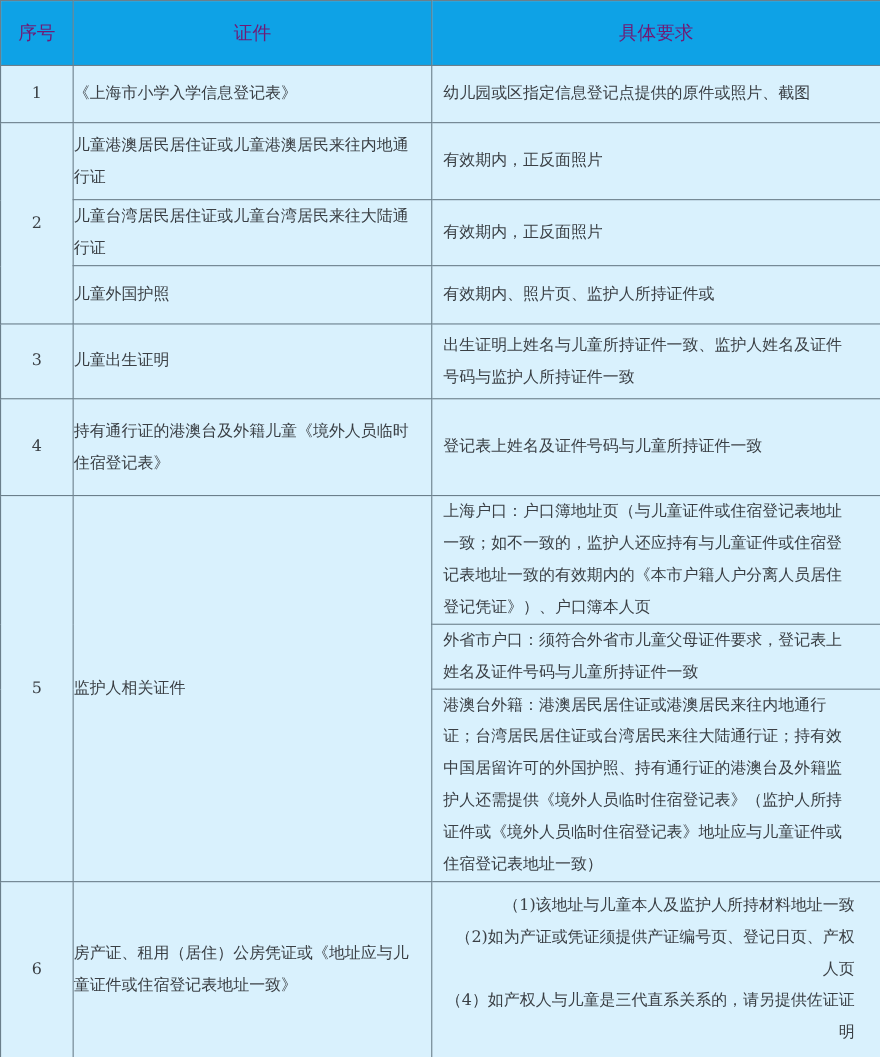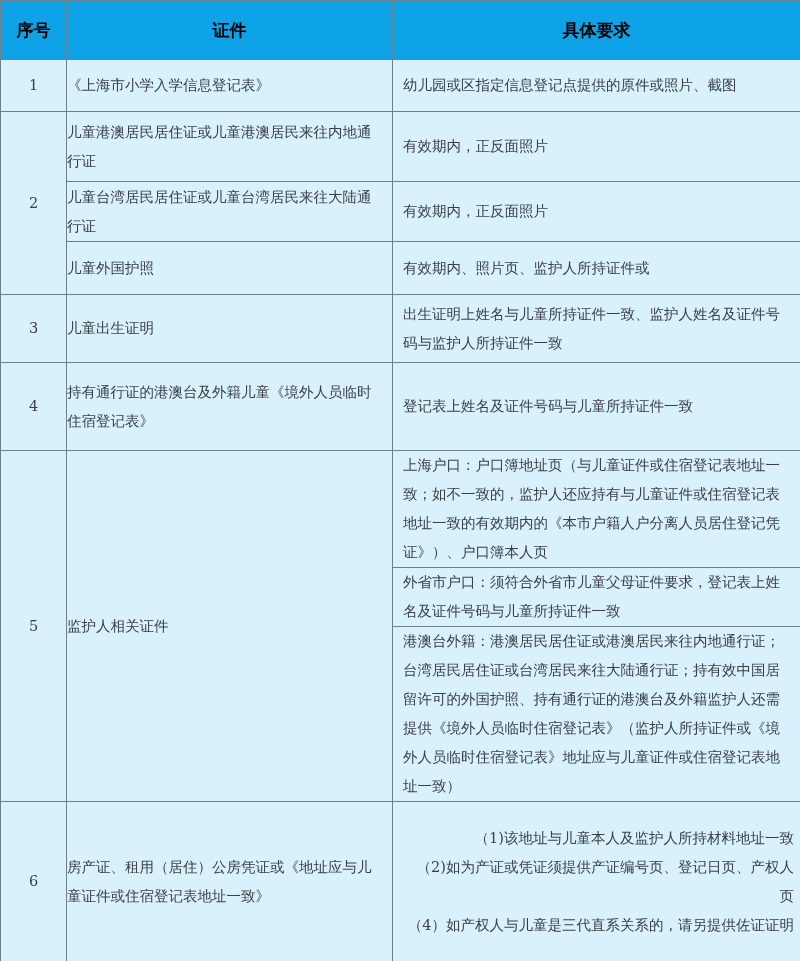--- a/index.html
+++ b/index.html
@@ -18,30 +18,30 @@
   }
   td, th {
     border: 1.5px solid #6b7f8b;
     padding: 0 8px;
     font-size: 14.5px;
     line-height: 29px;
     vertical-align: middle;
   }
   th {
     background: #0ea2e6;
-    color: #000000;
+    color: #701a75;
     font-family: "DejaVu Sans", "Liberation Sans", sans-serif;
-    font-weight: bold;
+    font-weight: normal;
     font-size: 17px;
     height: 58px;
     text-align: center;
   }
   td.num { text-align: center; padding: 0; }
   td.doc { padding-left: 0; padding-right: 10px; }
-  td.req { padding-left: 10px; padding-right: 6px; }
+  td.req { padding-left: 10px; padding-right: 23px; }
   .line { display: block; text-align: right; }
   col.c1 { width: 66px; }
   col.c2 { width: 326px; }
   col.c3 { width: 408px; }
 </style>
 </head>
 <body>
 
 <table>
   <colgroup>

